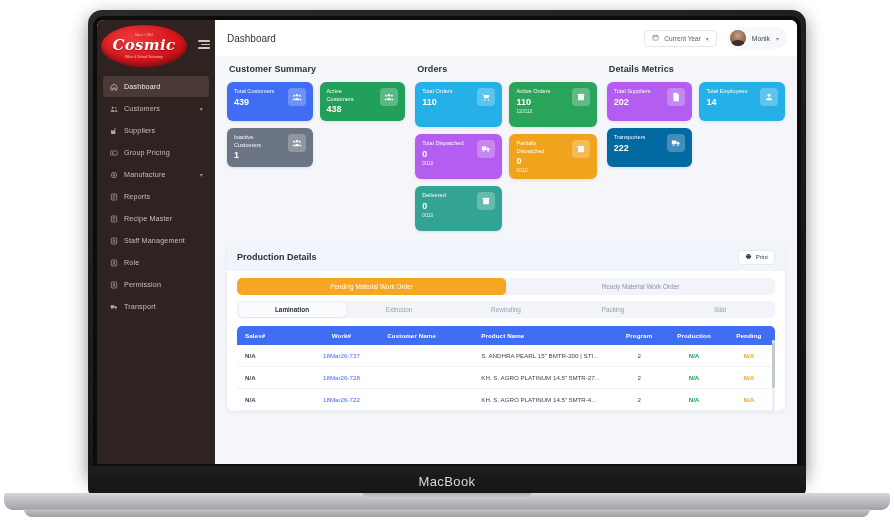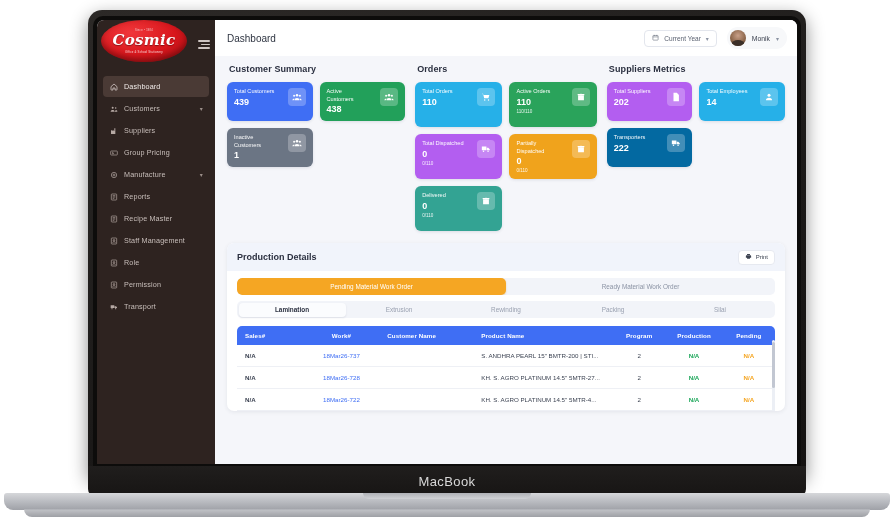--- a/index.html
+++ b/index.html
@@ -63,21 +63,21 @@
   }
 
   
   .sidebar {
     position: absolute; left: 0; top: 0;
     width: 118px; height: 444px;
     background: #2e2320;
     display: flex; flex-direction: column;
   }
   .logo-row {
-    height: 52px; display: flex; align-items: flex-start;
+    height: 52px; display: flex; align-items: center;
     padding: 0 6px 0 4px; position: relative;
   }
   .logo {
     width: 86px; height: 42px; border-radius: 50%;
     background: radial-gradient(ellipse at 35% 30%, #f0373a 0%, #d8161c 55%, #a60d12 100%);
     display: flex; flex-direction: column;
     align-items: center; justify-content: center;
     box-shadow: inset 0 -3px 6px rgba(0,0,0,0.35);
     overflow: hidden;
   }
@@ -533,21 +533,21 @@
                         <svg viewBox="0 0 24 24" fill="currentColor">
                           <path d="M5 8h14v12H5z"></path>
                           <path d="M4 5h16v3H4z"></path>
                           <rect x="10" y="4" width="4" height="5" fill="#fff" opacity=".55"></rect>
                         </svg>
                       </div>
                     </div>
                   </div>
                 </div>
                 <div class="kpi-col">
-                  <div class="sec-title">Suppliers Metrics</div>
+                  <div class="sec-title">Details Metrics</div>
                   <div class="kpi-grid">
                     <div class="kpi-card" style="background:#b35ef0">
                       <div class="kpi-texts">
                         <div class="kpi-label">Total Suppliers</div>
                         <div class="kpi-value">202</div>
                       </div>
                       <div class="kpi-ico">
                         <svg viewBox="0 0 24 24" fill="currentColor">
                           <path d="M6 2h8l5 5v15H6z"></path>
                           <path d="M9 11h7M9 14h7M9 17h4" stroke="#fff" stroke-width="1.4" opacity=".6"></path>

